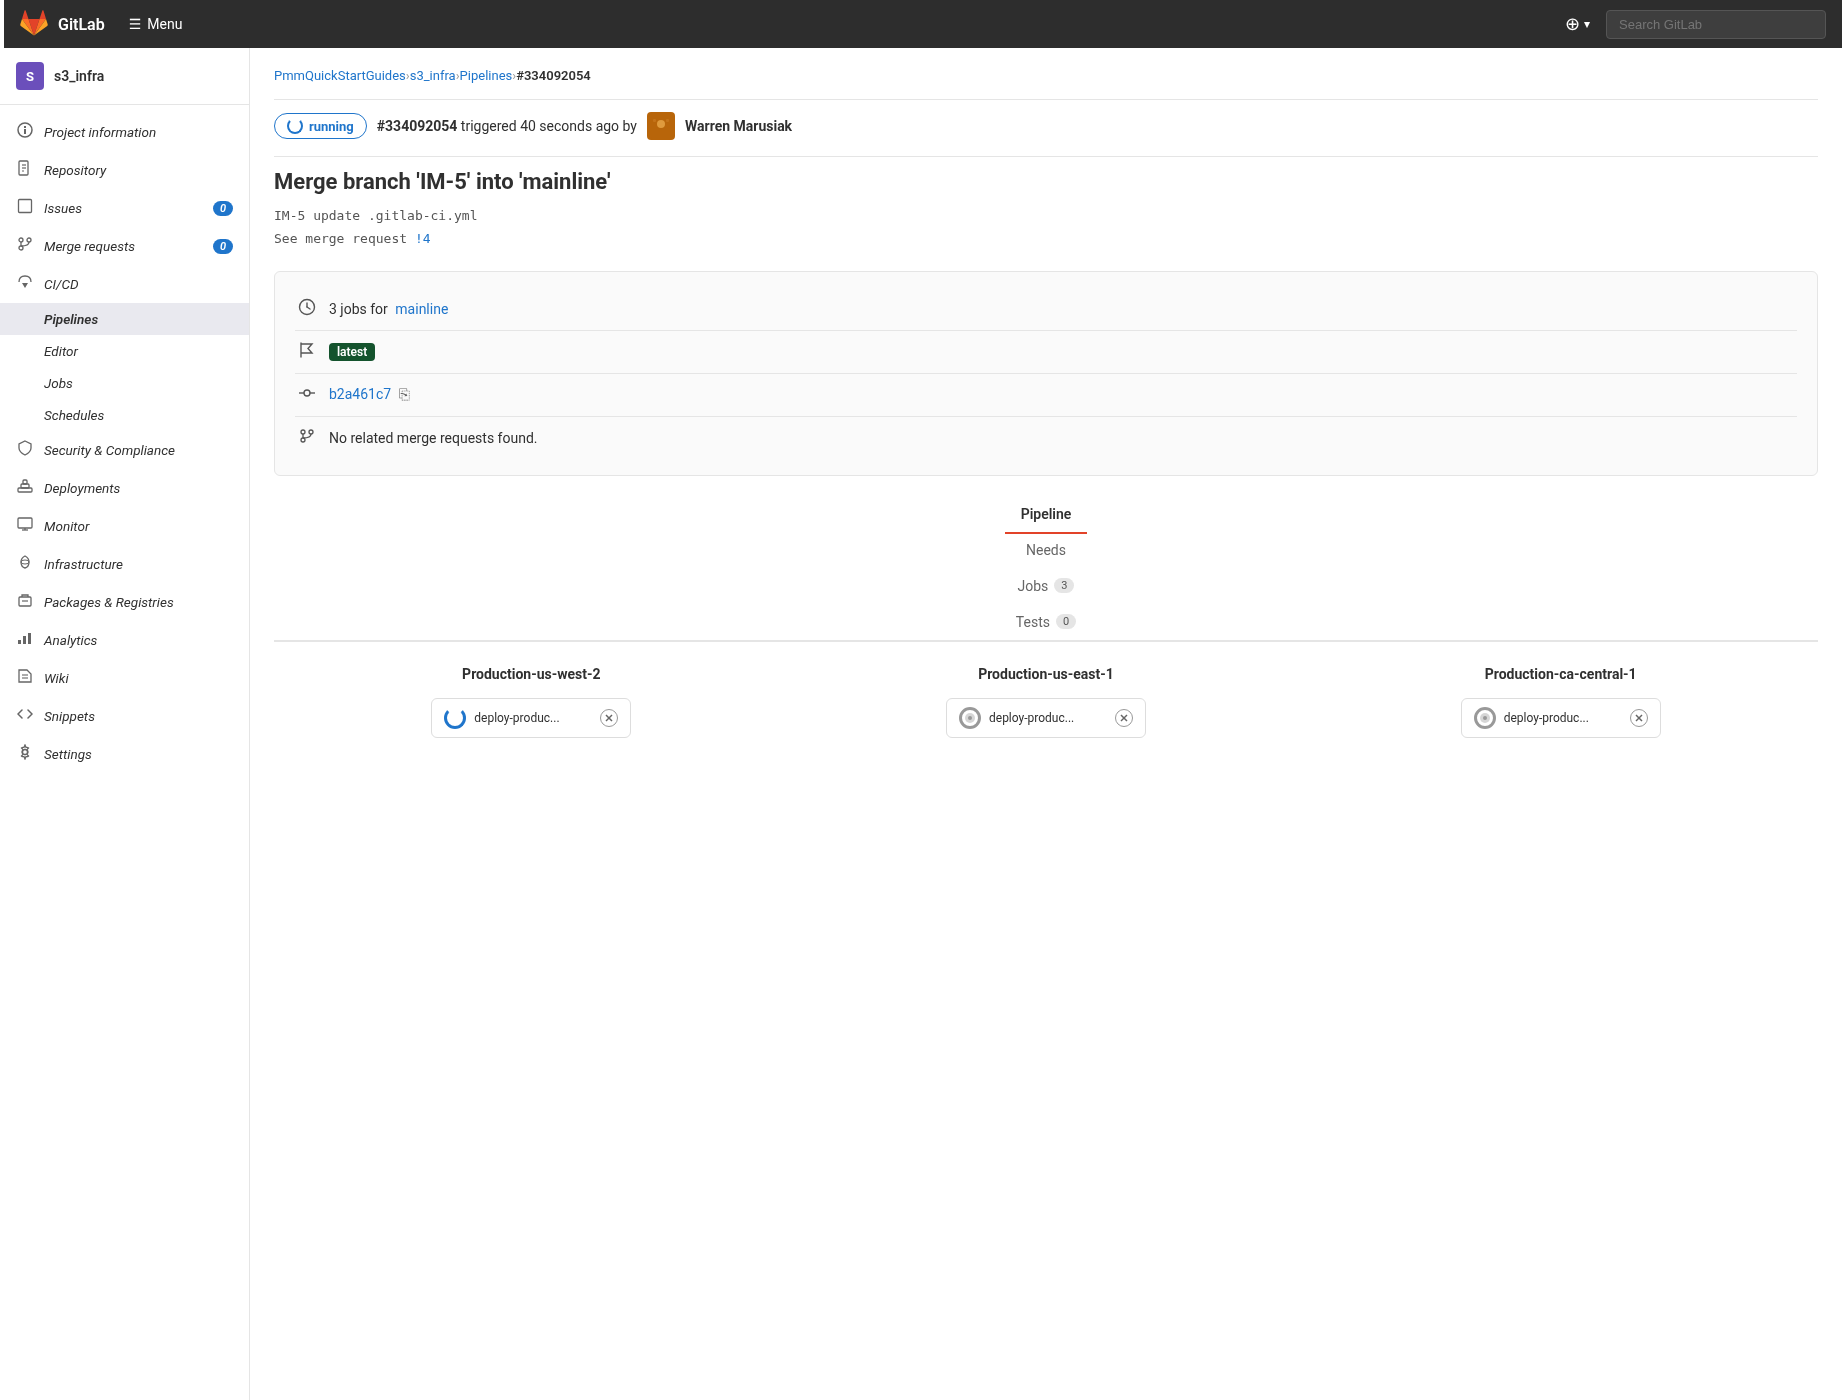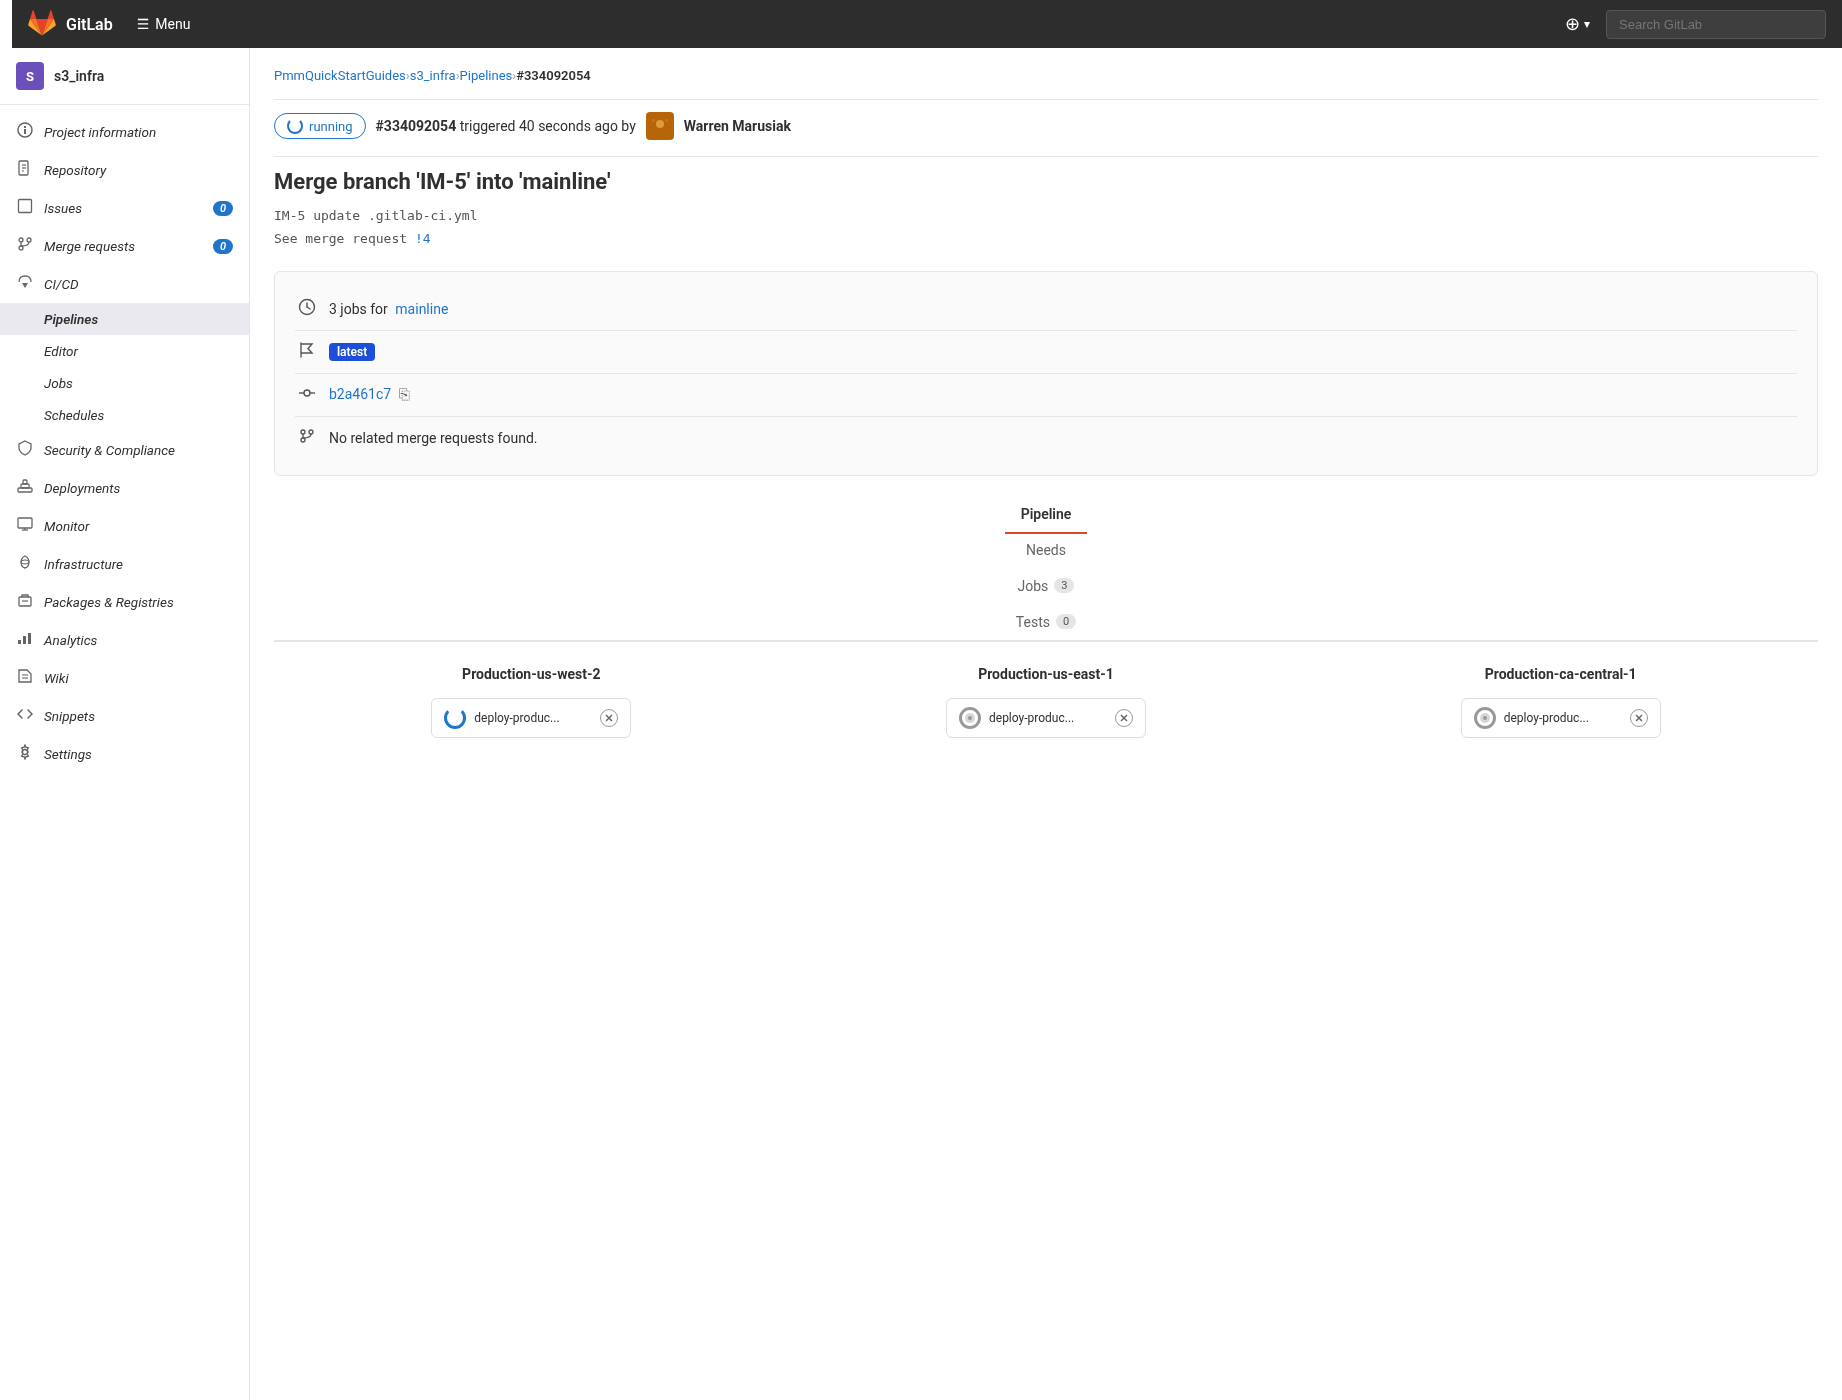--- a/index.html
+++ b/index.html
@@ -6,21 +6,21 @@
     body { font-family: -apple-system, BlinkMacSystemFont, 'Segoe UI', Roboto, sans-serif; background: #fff; color: #303030; font-size: 14px; }
 
     
     .top-nav {
       background: #2d2d2d;
       height: 48px;
       display: flex;
       align-items: center;
       padding: 0 16px;
       gap: 16px;
-      position: fixed; top: 0; left: 12px; right: 0; z-index: 100;
+      position: fixed; top: 0; left: 4px; right: 0; z-index: 100;
     }
     .top-nav .logo-area {
       display: flex; align-items: center; gap: 10px; color: #fff; font-size: 16px; font-weight: 600;
     }
     .top-nav .logo-fox {
       width: 28px; height: 28px;
     }
     .top-nav .menu-btn {
       color: #fff; display: flex; align-items: center; gap: 6px; font-size: 14px; cursor: pointer; margin-left: 8px;
     }
@@ -97,21 +97,21 @@
 
     .divider { border: none; border-top: 1px solid #e5e5e5; margin: 12px 0; }
 
     
     .pipeline-status-row {
       display: flex; align-items: center; gap: 10px; margin-bottom: 16px;
     }
     .status-badge-running {
       display: flex; align-items: center; gap: 6px;
       border: 1.5px solid #1f75cb; border-radius: 20px;
-      padding: 4px 12px; color: #1f75cb; font-size: 13px; font-weight: 400;
+      padding: 4px 12px; color: #1f75cb; font-size: 13px; font-weight: 700;
     }
     .spinning-icon {
       width: 16px; height: 16px; border-radius: 50%;
       border: 2px solid #1f75cb; border-top-color: transparent;
       animation: spin 1s linear infinite; display: inline-block;
     }
     @keyframes spin { to { transform: rotate(360deg); } }
 
     .pipeline-title { font-size: 14px; }
     .pipeline-title strong { font-weight: 700; }
@@ -138,21 +138,21 @@
     }
     .info-row {
       display: flex; align-items: center; gap: 10px;
       padding: 10px 0; border-bottom: 1px solid #e5e5e5;
     }
     .info-row:last-child { border-bottom: none; }
     .info-row .row-icon { font-size: 18px; color: #555; width: 24px; text-align: center; }
     .info-row .row-text { font-size: 14px; color: #303030; }
     .info-row .row-text a { color: #1f75cb; text-decoration: none; }
     .tag-latest {
-      background: #1d4ed8; color: #fff; border-radius: 4px;
+      background: #14532d; color: #fff; border-radius: 4px;
       font-size: 12px; padding: 2px 8px; font-weight: 600;
     }
     .copy-icon { cursor: pointer; color: #666; font-size: 14px; margin-left: 4px; }
 
     
     .pipeline-tabs {
       display: flex; align-items: center; gap: 0;
       border-bottom: 2px solid #e5e5e5; margin-bottom: 24px; flex-direction: column;
     }
     .pipeline-tab {

